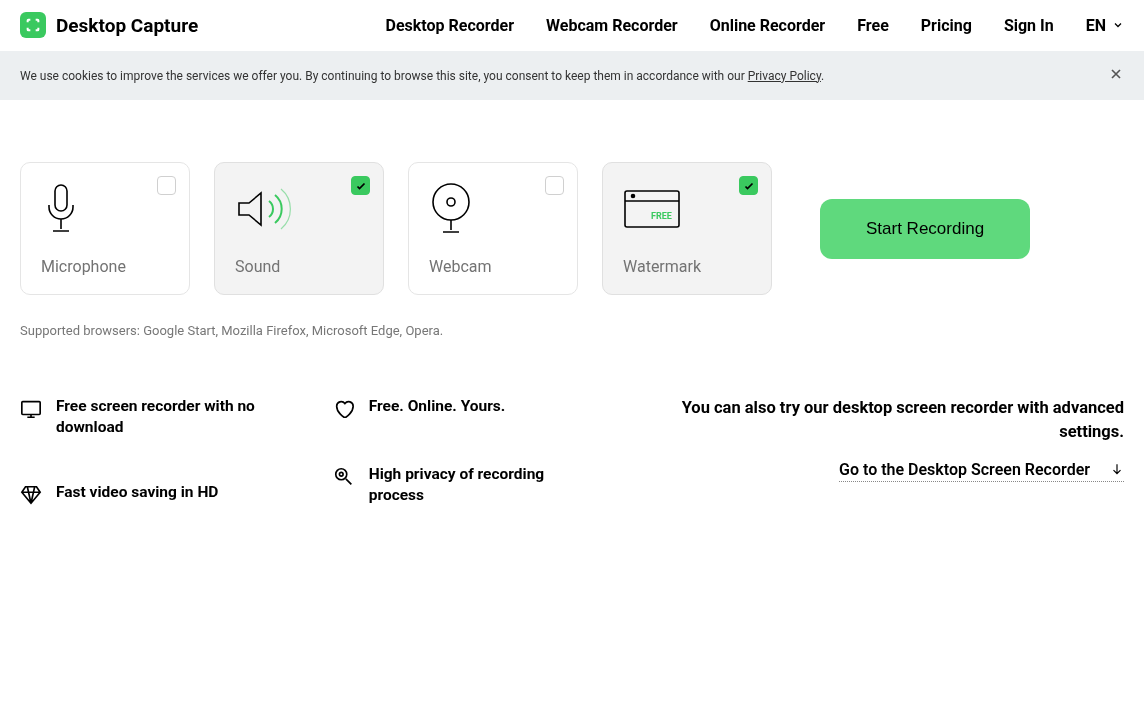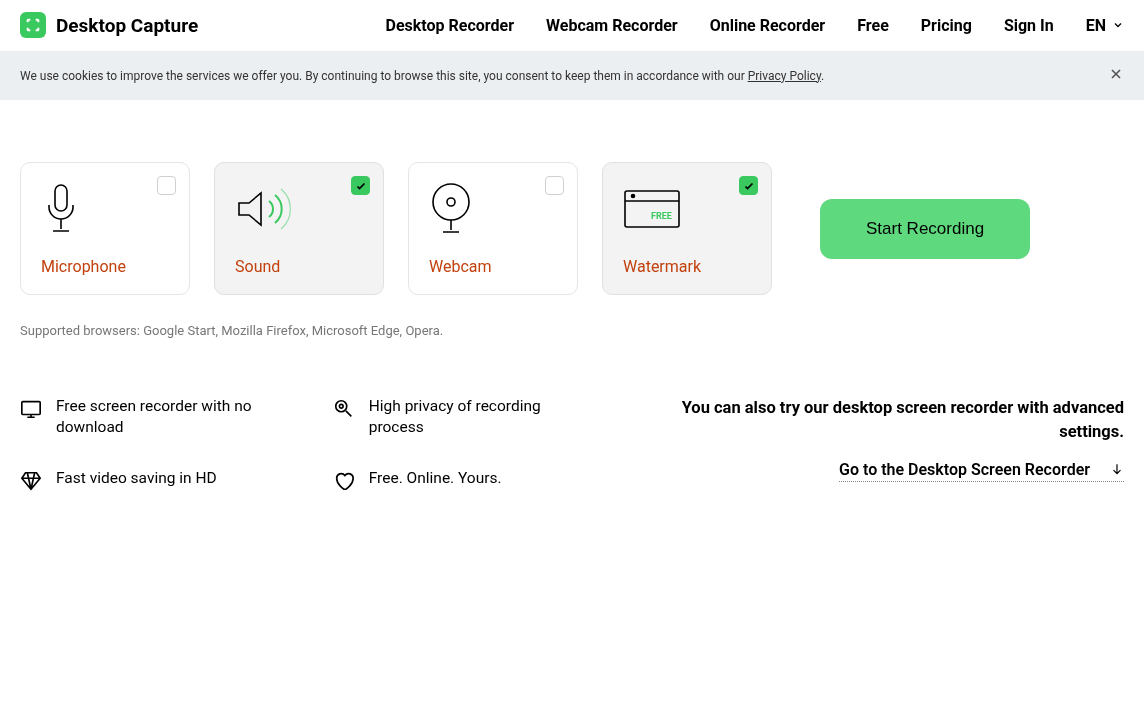--- a/index.html
+++ b/index.html
@@ -19,28 +19,28 @@
 
 .main { padding: 0 20px; }
 .page-title { font-size: 62px; font-weight: 800; letter-spacing: -1px; margin-top: 130px; line-height: 1.05; }
 
 .options-row { display: flex; align-items: center; gap: 24px; margin-top: 62px; }
 .option-card { width: 170px; height: 133px; border: 1px solid #e5e5e5; border-radius: 10px; padding: 18px 20px; position: relative; display: flex; flex-direction: column; justify-content: space-between; cursor: pointer; background: #fff; }
 .option-card.checked { background: #f3f3f3; border-color: #e0e0e0; }
 .option-check { position: absolute; top: 13px; right: 13px; width: 19px; height: 19px; border: 1.5px solid #d0d0d0; border-radius: 4px; display: flex; align-items: center; justify-content: center; }
 .option-check.on { background: #3ac95f; border-color: #3ac95f; }
 .option-icon { height: 56px; display: flex; align-items: center; }
-.option-label { font-size: 16px; color: #c2410c; font-weight: 400; }
+.option-label { font-size: 16px; color: #737373; font-weight: 400; }
 
 .start-btn { background: #5fd97d; color: #000; font-size: 17px; font-weight: 500; padding: 20px 46px; border-radius: 12px; border: none; cursor: pointer; margin-left: 24px; }
 
 .supported { font-size: 13px; color: #777; margin-top: 28px; }
 
 .feature-row { display: flex; margin-top: 58px; gap: 60px; }
-.feature-col { display: flex; flex-direction: column; gap: 30px; width: 270px; }
+.feature-col { display: flex; flex-direction: column; gap: 44px; width: 270px; font-weight: bold; }
 .feature-item { display: flex; gap: 14px; align-items: flex-start; }
 .feature-icon { width: 22px; height: 22px; flex-shrink: 0; margin-top: 2px; }
 .feature-text { font-size: 15.5px; line-height: 1.35; }
 
 .desktop-cta { margin-left: auto; text-align: right; }
 .desktop-cta-text { font-size: 16.5px; font-weight: 700; line-height: 1.45; margin-bottom: 16px; }
 .desktop-cta-link { font-size: 16px; font-weight: 600; border-bottom: 1.5px dotted #888; padding-bottom: 2px; cursor: pointer; display: inline-flex; align-items: center; gap: 20px; }
 </style>
 </head>
 <body>
@@ -164,34 +164,34 @@
               <path d="M6 3h12l4 6-10 12L2 9l4-6zM2 9h20M8 3l4 18M16 3l-4 18"></path>
             </svg>
         </span>
         <span class="feature-text">Fast video saving in HD</span>
       </div>
     </div>
     <div class="feature-col">
       <div class="feature-item">
         <span class="feature-icon">
           <svg width="22" height="22" viewBox="0 0 24 24" fill="none" stroke="#000" stroke-width="1.8">
+              <path d="M12 21s-8-5-8-12a5 5 0 019-3 5 5 0 019 3c0 7-8 12-8 12z"></path>
+            </svg>
+        </span>
+        <span class="feature-text">Free. Online. Yours.</span>
+      </div>
+      <div class="feature-item">
+        <span class="feature-icon">
+          <svg width="22" height="22" viewBox="0 0 24 24" fill="none" stroke="#000" stroke-width="1.8">
               <circle cx="9" cy="9" r="6"></circle>
               <path d="M14 14l6 6"></path>
               <circle cx="9" cy="9" r="2"></circle>
             </svg>
         </span>
         <span class="feature-text">High privacy of recording process</span>
-      </div>
-      <div class="feature-item">
-        <span class="feature-icon">
-          <svg width="22" height="22" viewBox="0 0 24 24" fill="none" stroke="#000" stroke-width="1.8">
-              <path d="M12 21s-8-5-8-12a5 5 0 019-3 5 5 0 019 3c0 7-8 12-8 12z"></path>
-            </svg>
-        </span>
-        <span class="feature-text">Free. Online. Yours.</span>
       </div>
     </div>
     <div class="desktop-cta">
       <div class="desktop-cta-text">You can also try our desktop screen recorder with advanced settings.</div>
       <span class="desktop-cta-link">
         <span>Go to the Desktop Screen Recorder</span>
         <svg width="14" height="14" viewBox="0 0 24 24" fill="none" stroke="#000" stroke-width="2">
             <path d="M12 4v16M6 14l6 6 6-6"></path>
           </svg>
       </span>

